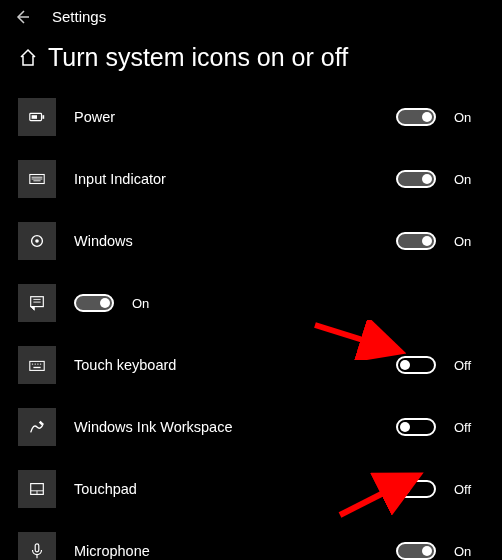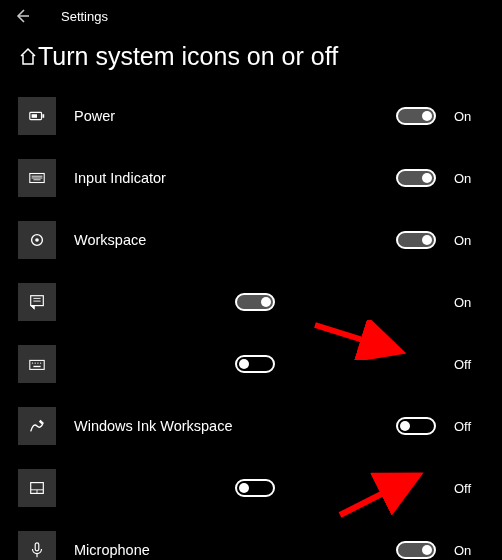--- a/index.html
+++ b/index.html
@@ -9,50 +9,49 @@
     font-family: "Segoe UI", Arial, sans-serif;
     width: 502px;
     height: 560px;
     overflow: hidden;
     position: relative;
   }
   .titlebar {
     display: flex;
     align-items: center;
     padding: 8px 14px;
-    gap: 31px;
-    font-size: 13px;
+    gap: 22px;
+    font-size: 15px;
   }
   .back-arrow {
     width: 16px; height: 16px;
     display: flex; align-items: center; justify-content: center;
   }
   .header {
     display: flex;
     align-items: center;
-    gap: 0;
+    gap: 10px;
     padding: 10px 18px 14px 18px;
   }
   .home-icon {
     width: 20px; height: 20px;
     display: flex; align-items: center; justify-content: center;
   }
   .header h1 {
     font-weight: 400;
     font-size: 25px;
   }
   .items {
     padding: 0 18px;
   }
   .row {
     display: flex;
     align-items: center;
     gap: 18px;
     height: 62px;
-    justify-content: space-between;
   }
   .icon-box {
     width: 38px;
     height: 38px;
     background: #333;
     display: flex;
     align-items: center;
     justify-content: center;
     flex-shrink: 0;
   }
@@ -144,21 +143,21 @@
       </div>
       <div class="state">On</div>
     </div>
     <div class="row">
       <div class="icon-box">
         <svg viewBox="0 0 20 20">
           <circle cx="10" cy="10" r="6" stroke="#fff" stroke-width="1.5" fill="none"></circle>
           <circle cx="10" cy="10" r="2" fill="#fff"></circle>
         </svg>
       </div>
-      <div class="label">Workspace</div>
+      <div class="label">Windows</div>
       <div class="toggle on">
         <div class="knob"></div>
       </div>
       <div class="state">On</div>
     </div>
     <div class="row">
       <div class="icon-box">
         <svg viewBox="0 0 20 20">
           <rect x="3" y="3" width="14" height="11" stroke="#fff" stroke-width="1.3" fill="none"></rect>
           <path d="M3 14 L7 18 L7 14" fill="#fff" stroke="#fff" stroke-width="1"></path>
@@ -175,20 +174,21 @@
       <div class="icon-box">
         <svg viewBox="0 0 20 20">
           <rect x="2" y="6" width="16" height="10" stroke="#fff" stroke-width="1.2" fill="none"></rect>
           <circle cx="5" cy="9" r="0.8" fill="#fff"></circle>
           <circle cx="8" cy="9" r="0.8" fill="#fff"></circle>
           <circle cx="11" cy="9" r="0.8" fill="#fff"></circle>
           <circle cx="14" cy="9" r="0.8" fill="#fff"></circle>
           <rect x="6" y="12" width="8" height="1.5" fill="#fff"></rect>
         </svg>
       </div>
+      <div class="label">Touch keyboard</div>
       <div class="toggle off">
         <div class="knob"></div>
       </div>
       <div class="state">Off</div>
     </div>
     <div class="row">
       <div class="icon-box">
         <svg viewBox="0 0 20 20">
           <path d="M3 16 Q6 6 10 10 Q14 14 17 6" stroke="#fff" stroke-width="1.5" fill="none"></path>
           <path d="M14 3 L17 6 L15 8 L12 5 Z" fill="#fff"></path>
@@ -201,20 +201,21 @@
       <div class="state">Off</div>
     </div>
     <div class="row">
       <div class="icon-box">
         <svg viewBox="0 0 20 20">
           <rect x="3" y="4" width="14" height="12" stroke="#fff" stroke-width="1.3" fill="none"></rect>
           <line x1="3" y1="12" x2="17" y2="12" stroke="#fff"></line>
           <line x1="10" y1="12" x2="10" y2="16" stroke="#fff"></line>
         </svg>
       </div>
+      <div class="label">Touchpad</div>
       <div class="toggle off">
         <div class="knob"></div>
       </div>
       <div class="state">Off</div>
     </div>
     <div class="row">
       <div class="icon-box">
         <svg viewBox="0 0 20 20">
           <rect x="8" y="2" width="4" height="9" rx="2" stroke="#fff" stroke-width="1.3" fill="none"></rect>
           <path d="M5 9 a5 5 0 0 0 10 0" stroke="#fff" stroke-width="1.3" fill="none"></path>

